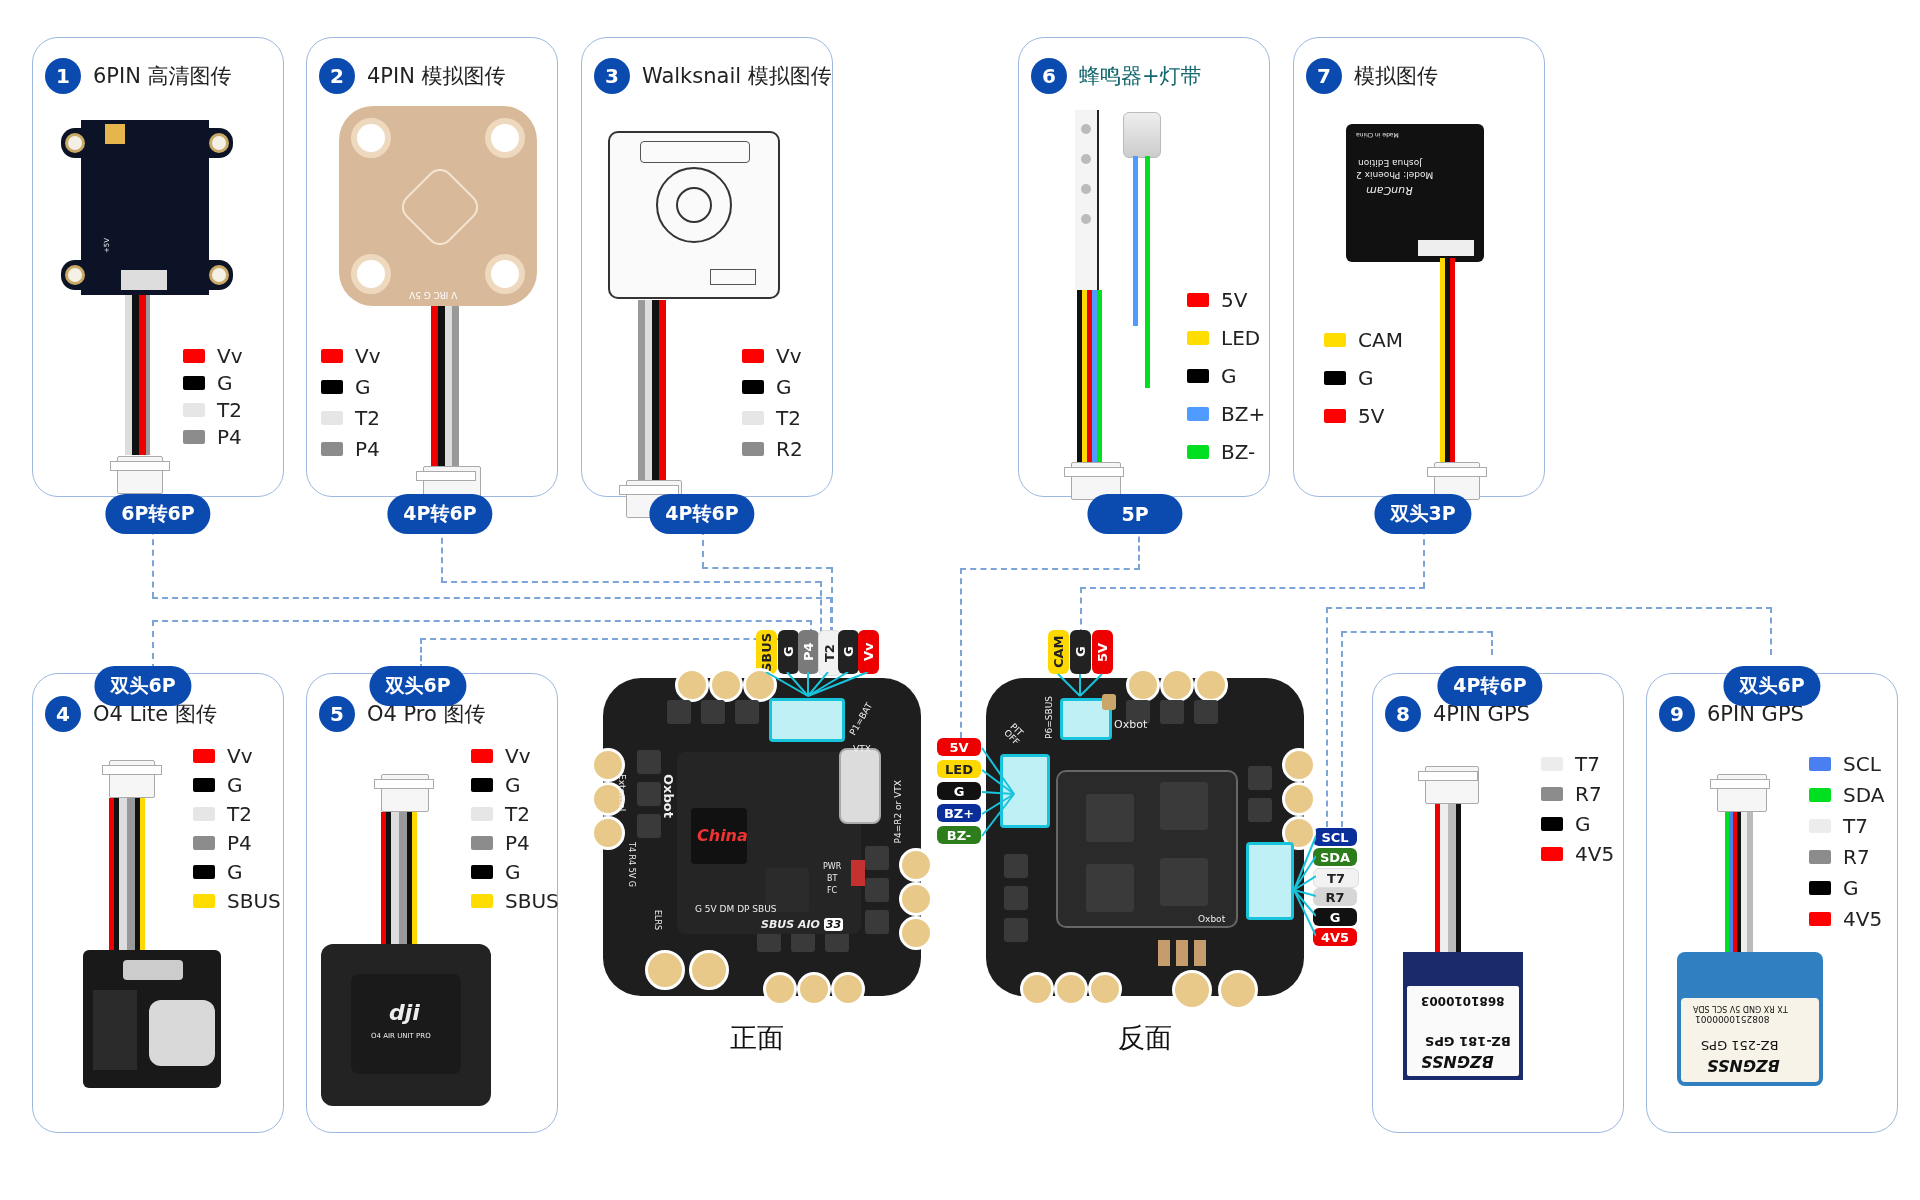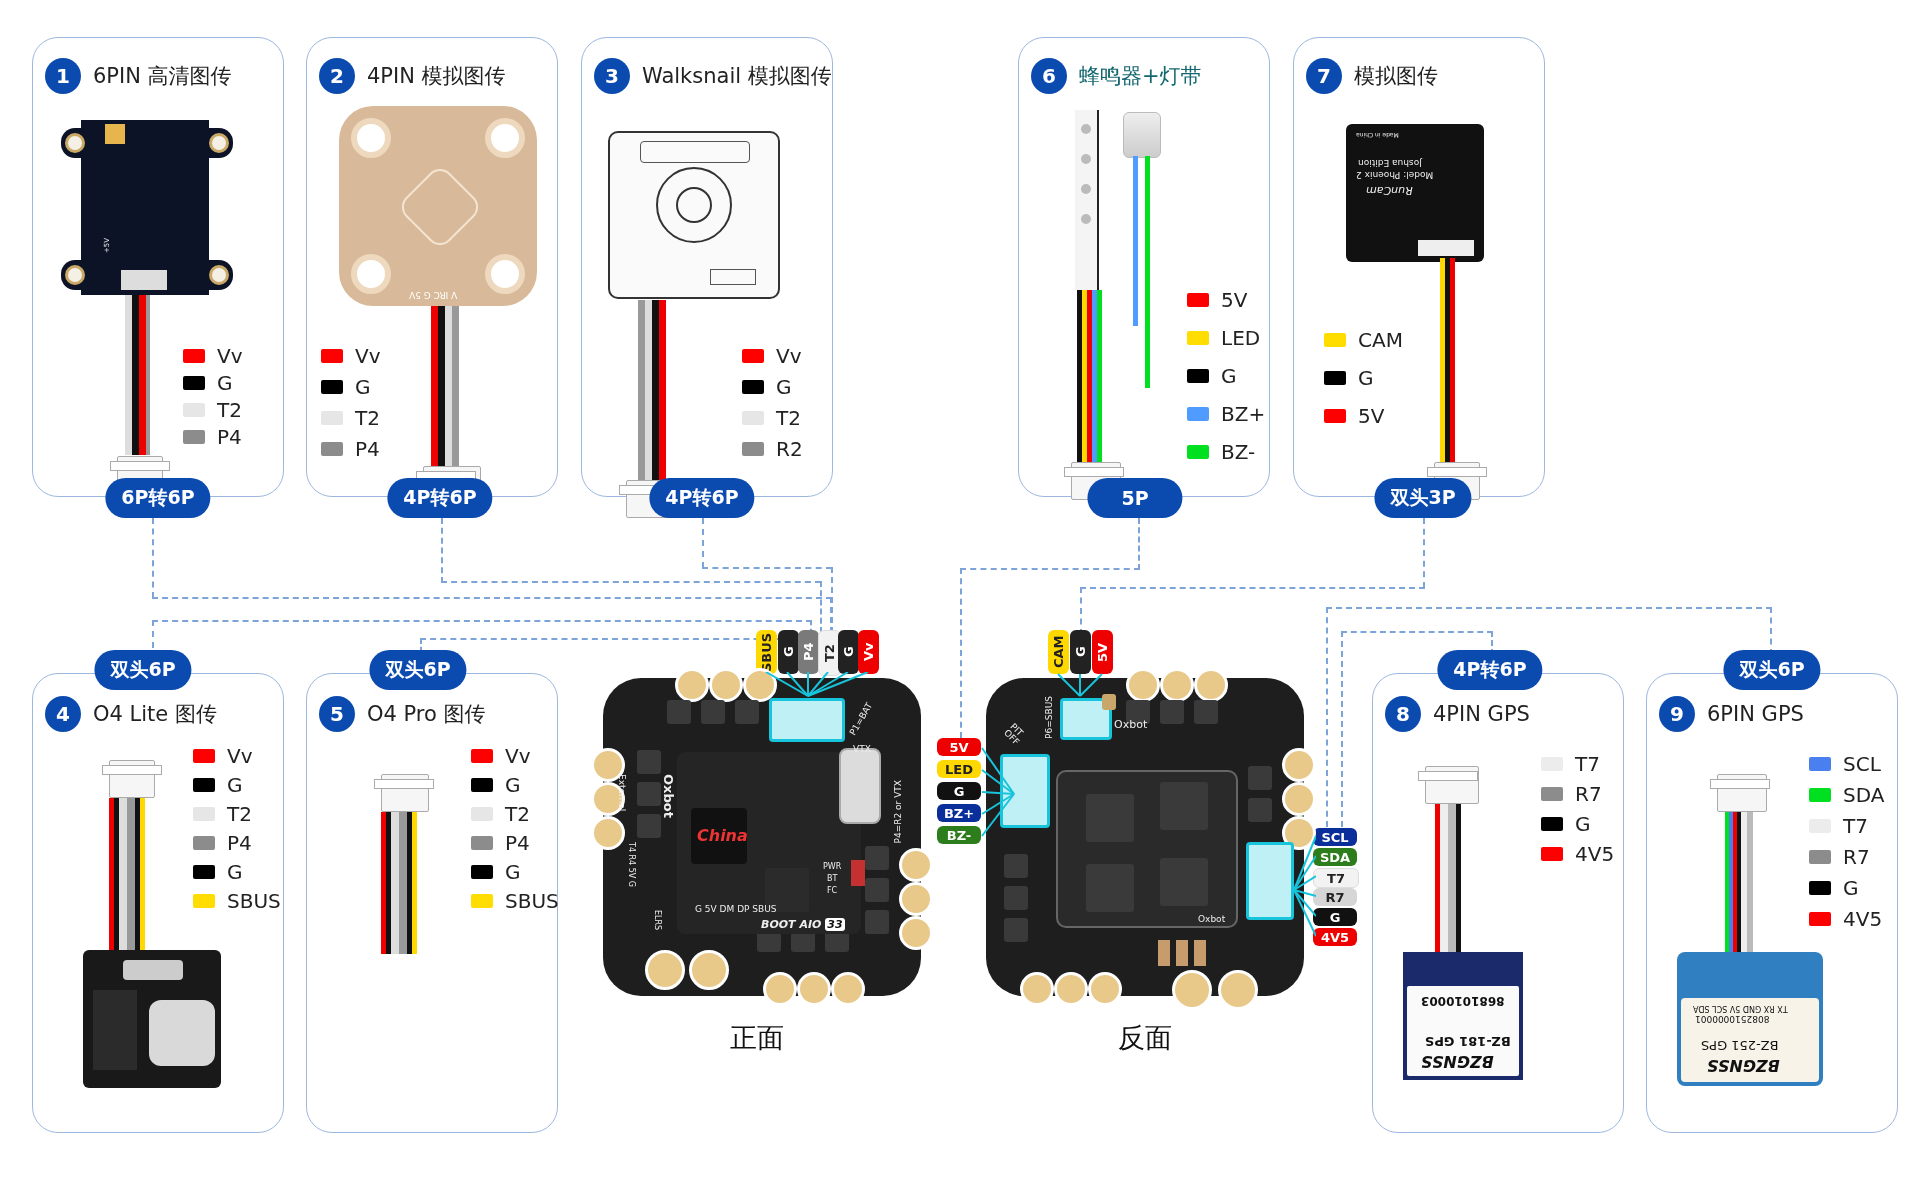--- a/index.html
+++ b/index.html
@@ -1,21 +1,21 @@
 <!DOCTYPE html>
 <html><head>
 <meta charset="utf-8">
 <style>
   html,body{margin:0;padding:0;background:#fff;}
   body{width:1920px;height:1200px;position:relative;overflow:hidden;font-family:"DejaVu Sans","Liberation Sans",sans-serif;color:#222;}
   .card{position:absolute;border:1.5px solid #9db8e0;border-radius:26px;background:#fff;box-sizing:border-box;}
   .card-title{position:absolute;left:12px;top:20px;display:flex;align-items:center;gap:12px;font-size:21px;color:#222;white-space:nowrap;}
   .card-title.teal{color:#13676e;}
   .num{width:36px;height:36px;border-radius:50%;background:#0b4bb0;color:#fff;font-weight:bold;font-size:20px;display:flex;align-items:center;justify-content:center;}
-  .pill{position:absolute;height:40px;border-radius:20px;background:#0b4bb0;color:#fff;font-weight:bold;font-size:19px;display:flex;align-items:center;justify-content:center;padding:0 16px;white-space:nowrap;transform:translateX(-50%);z-index:3;}
+  .pill{position:absolute;height:40px;border-radius:20px;background:#0b4bb0;color:#fff;font-weight:bold;font-size:19px;display:flex;align-items:center;justify-content:center;padding:0 16px;white-space:nowrap;transform:translateX(-50%);z-index:3;margin-top:16px;}
   .legend{position:absolute;display:flex;flex-direction:column;}
   .leg-item{display:flex;align-items:center;gap:12px;font-size:20px;color:#222;}
   .sw{width:22px;height:14px;border-radius:2px;display:inline-block;}
   .device{position:absolute;}
   .wires{position:absolute;display:flex;gap:0;}
   .wire{width:7px;height:100%;}
   .connector{position:absolute;width:46px;height:38px;border:1.5px solid #aaa;background:#f6f6f6;border-radius:2px;box-sizing:border-box;}
   .connector:before{content:"";position:absolute;left:-8px;top:4px;width:60px;height:10px;border:1px solid #aaa;background:#fff;box-sizing:border-box;}
   .dash{position:absolute;border-color:#7da4d9;border-style:dashed;border-width:0;}
   .board{position:absolute;background:#1e1e1e;border-radius:38px;}
@@ -332,20 +332,25 @@
     <span>O4 Pro 图传</span>
   </div>
   <div class="connector" style="left:74px;top:100px;width:48px;"></div>
   <div class="wires" style="left:74px;top:138px;height:142px;">
     <div class="wire" style="background:#ee0000;width:5px;"></div>
       <div class="wire" style="background:#111;width:5px;"></div>
       <div class="wire" style="background:#ddd;width:8px;"></div>
       <div class="wire" style="background:#999;width:8px;"></div>
       <div class="wire" style="background:#111;width:5px;"></div>
       <div class="wire" style="background:#ffd800;width:5px;"></div>
+  </div>
+  <div class="device" style="left:14px;top:270px;width:170px;height:162px;background:#232323;border-radius:12px;">
+    <div style="position:absolute;left:30px;top:30px;width:110px;height:100px;background:#1a1a1a;border-radius:8px;"></div>
+    <div class="silk" style="left:68px;top:56px;font-size:22px;font-weight:bold;font-style:italic;">dji</div>
+    <div class="silk" style="left:50px;top:88px;font-size:7px;">O4 AIR UNIT PRO</div>
   </div>
   <div class="legend" style="left:164px;top:70px;gap:5px;">
     <div class="leg-item">
         <span class="sw" style="background:#ff0000"></span>
         <span>Vv</span>
       </div>
     <div class="leg-item">
         <span class="sw" style="background:#000"></span>
         <span>G</span>
       </div>
@@ -495,21 +500,21 @@
     <div class="chip" style="left:154px;top:250px;width:24px;height:24px;"></div>
       <div class="chip" style="left:188px;top:250px;width:24px;height:24px;"></div>
       <div class="chip" style="left:222px;top:250px;width:24px;height:24px;"></div>
     <div style="position:absolute;left:74px;top:74px;width:184px;height:182px;background:#252525;border-radius:8px;"></div>
     <div style="position:absolute;left:88px;top:130px;width:56px;height:56px;background:#111;border-radius:4px;"></div>
     <div class="silk" style="left:94px;top:148px;color:#e33;font-size:16px;font-weight:bold;font-style:italic;">China</div>
     <div class="silk" style="left:58px;top:96px;font-size:13px;font-weight:bold;writing-mode:vertical-rl;">Oxbot</div>
     <div style="position:absolute;left:236px;top:70px;width:42px;height:76px;background:#dcdcdc;border-radius:8px;border:2px solid #aaa;box-sizing:border-box;"></div>
     <div class="chip" style="left:162px;top:190px;width:44px;height:44px;background:#2b2b2b;"></div>
     <div style="position:absolute;left:248px;top:182px;width:14px;height:26px;background:#c53030;"></div>
-    <div class="silk" style="left:158px;top:240px;font-size:11px;font-weight:bold;font-style:italic;"><span>BOOT AIO</span> <span style="background:#fff;color:#111;border-radius:3px;padding:0 2px;">33</span></div>
+    <div class="silk" style="left:158px;top:240px;font-size:11px;font-weight:bold;font-style:italic;"><span>SBUS AIO</span> <span style="background:#fff;color:#111;border-radius:3px;padding:0 2px;">33</span></div>
     <div class="silk" style="left:92px;top:226px;font-size:9px;">G 5V DM DP SBUS</div>
     <div class="silk" style="left:240px;top:36px;font-size:9px;transform:rotate(-60deg);">P1=BAT</div>
     <div class="silk" style="left:250px;top:66px;font-size:9px;">VTX</div>
     <div class="silk" style="left:290px;top:102px;font-size:9px;writing-mode:vertical-rl;transform:rotate(180deg);">P4=R2 or VTX</div>
     <div class="silk" style="left:14px;top:96px;font-size:9px;writing-mode:vertical-rl;">External</div>
     <div class="silk" style="left:24px;top:164px;font-size:8px;writing-mode:vertical-rl;">T4 R4 5V G</div>
     <div class="silk" style="left:50px;top:232px;font-size:8px;writing-mode:vertical-rl;">ELRS</div>
     <div class="silk" style="left:220px;top:184px;font-size:8px;">PWR</div>
     <div class="silk" style="left:224px;top:196px;font-size:8px;">BT</div>
     <div class="silk" style="left:224px;top:208px;font-size:8px;">FC</div>

